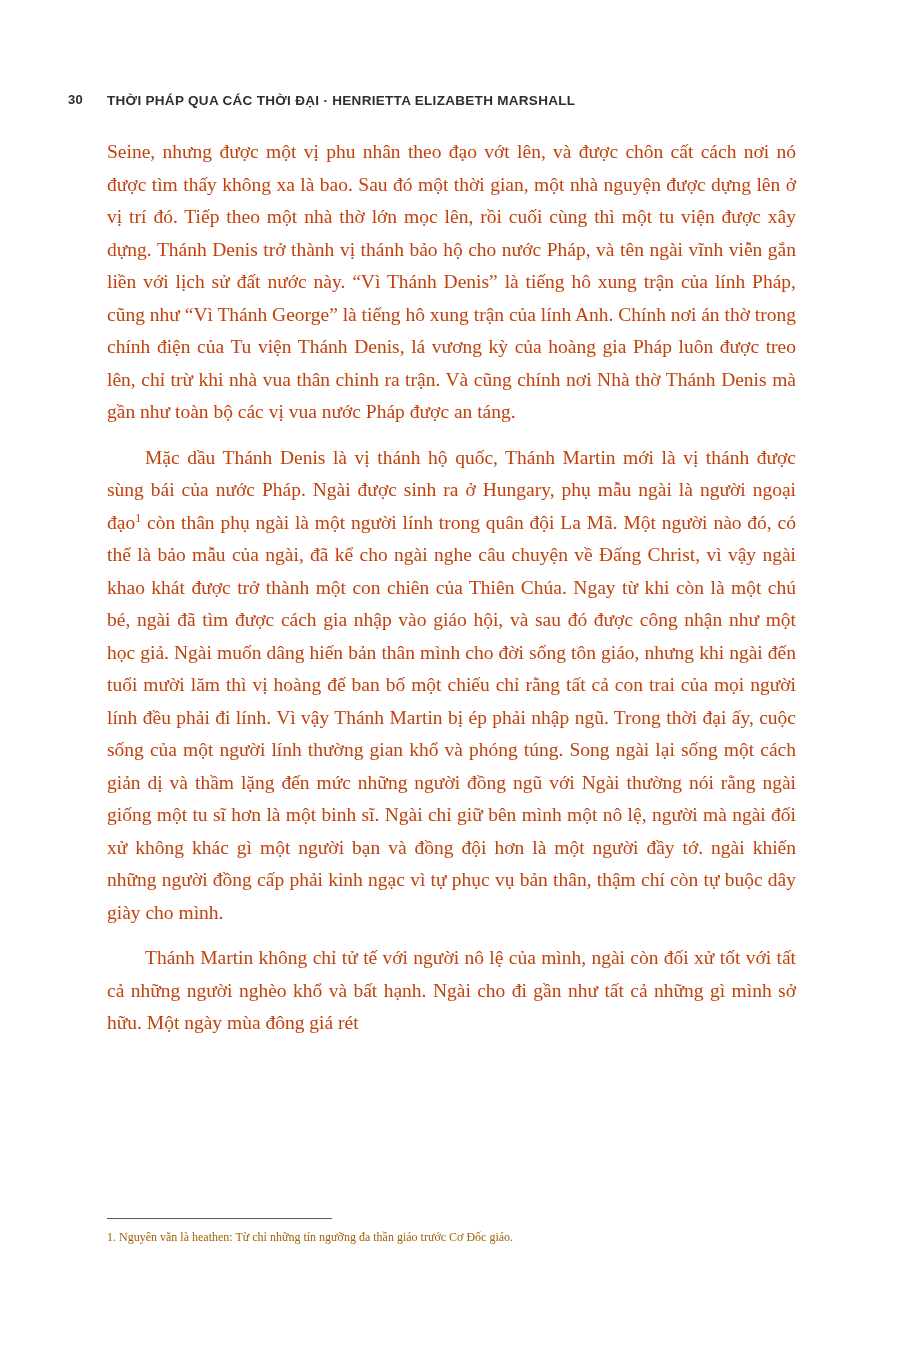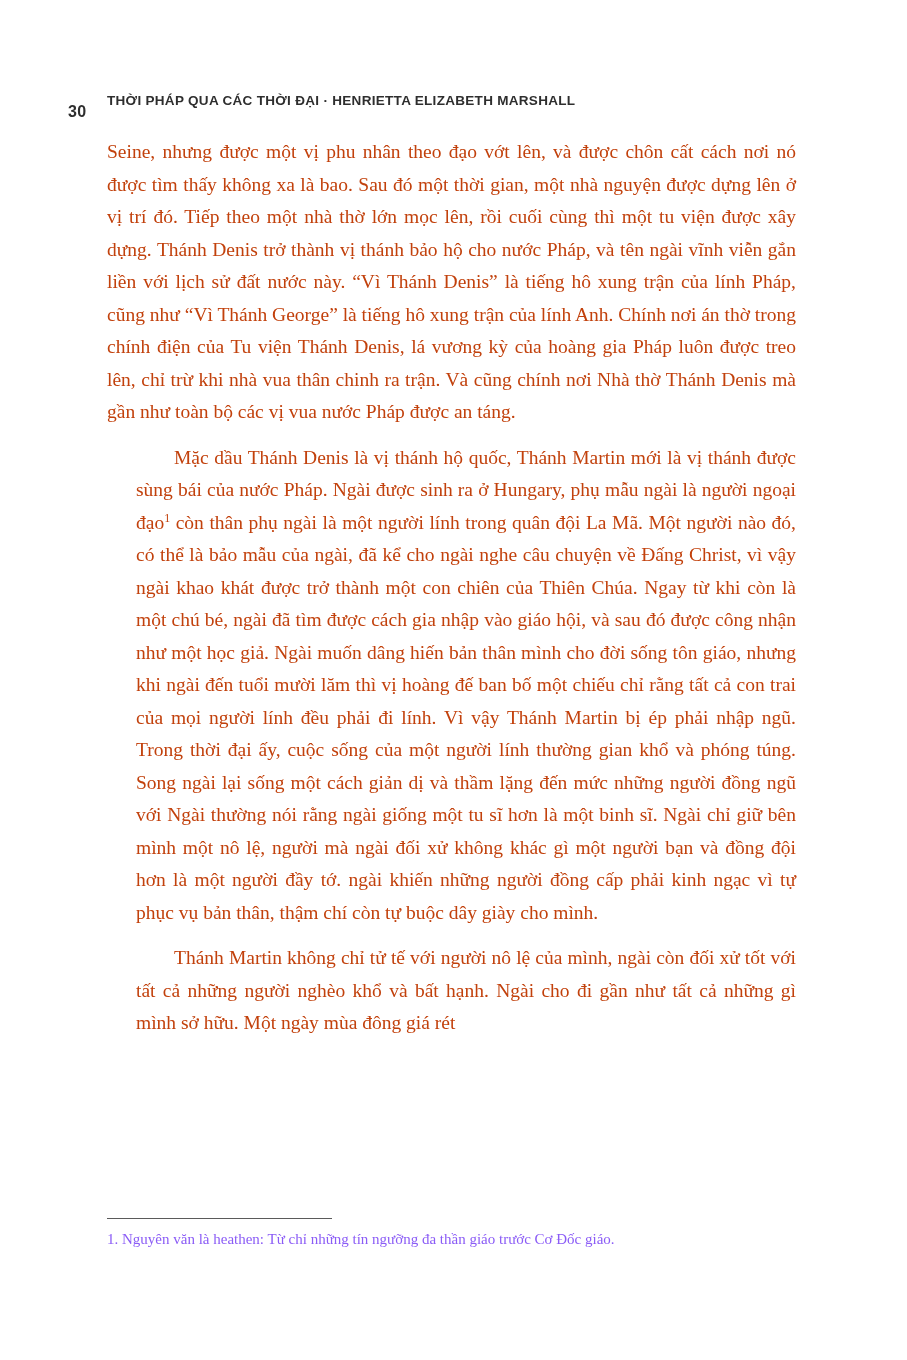--- a/index.html
+++ b/index.html
@@ -29,58 +29,56 @@
     font-size: 13.5px;
     letter-spacing: 0.3px;
     color: #2e2e2e;
     margin: 0 0 28px 0;
     white-space: nowrap;
   }
   .page-num {
     position: absolute;
     left: -39px;
     top: -1px;
-    font-size: 16px;
-    margin-top: 11px;
+    font-size: 13px;
   }
   .body-text {
     font-size: 19.5px;
     line-height: 32.5px;
     text-align: justify;
     color: #c2410c;
   }
   .para {
     margin: 0 0 13px 0;
   }
   .para.indent {
     text-indent: 38px;
-    margin-left: 29px;
   }
   .fn-marker {
     font-size: 12px;
     line-height: 0;
     vertical-align: super;
   }
   .footnote-area {
     position: absolute;
     left: 107px;
     right: 111px;
     top: 1218px;
   }
   .footnote-rule {
     width: 225px;
     height: 1px;
     background: #5a5a5a;
     margin: 0 0 10px 0;
   }
   .footnote {
     margin: 0;
-    font-size: 15px;
+    font-size: 12px;
     line-height: 1.45;
-    color: #8b5cf6;
+    color: #a16207;
     text-align: left;
   }
 </style>
 </head>
 <body>
 
 <div class="page">
 
   <header class="running-head">
     <span class="page-num">30</span>

